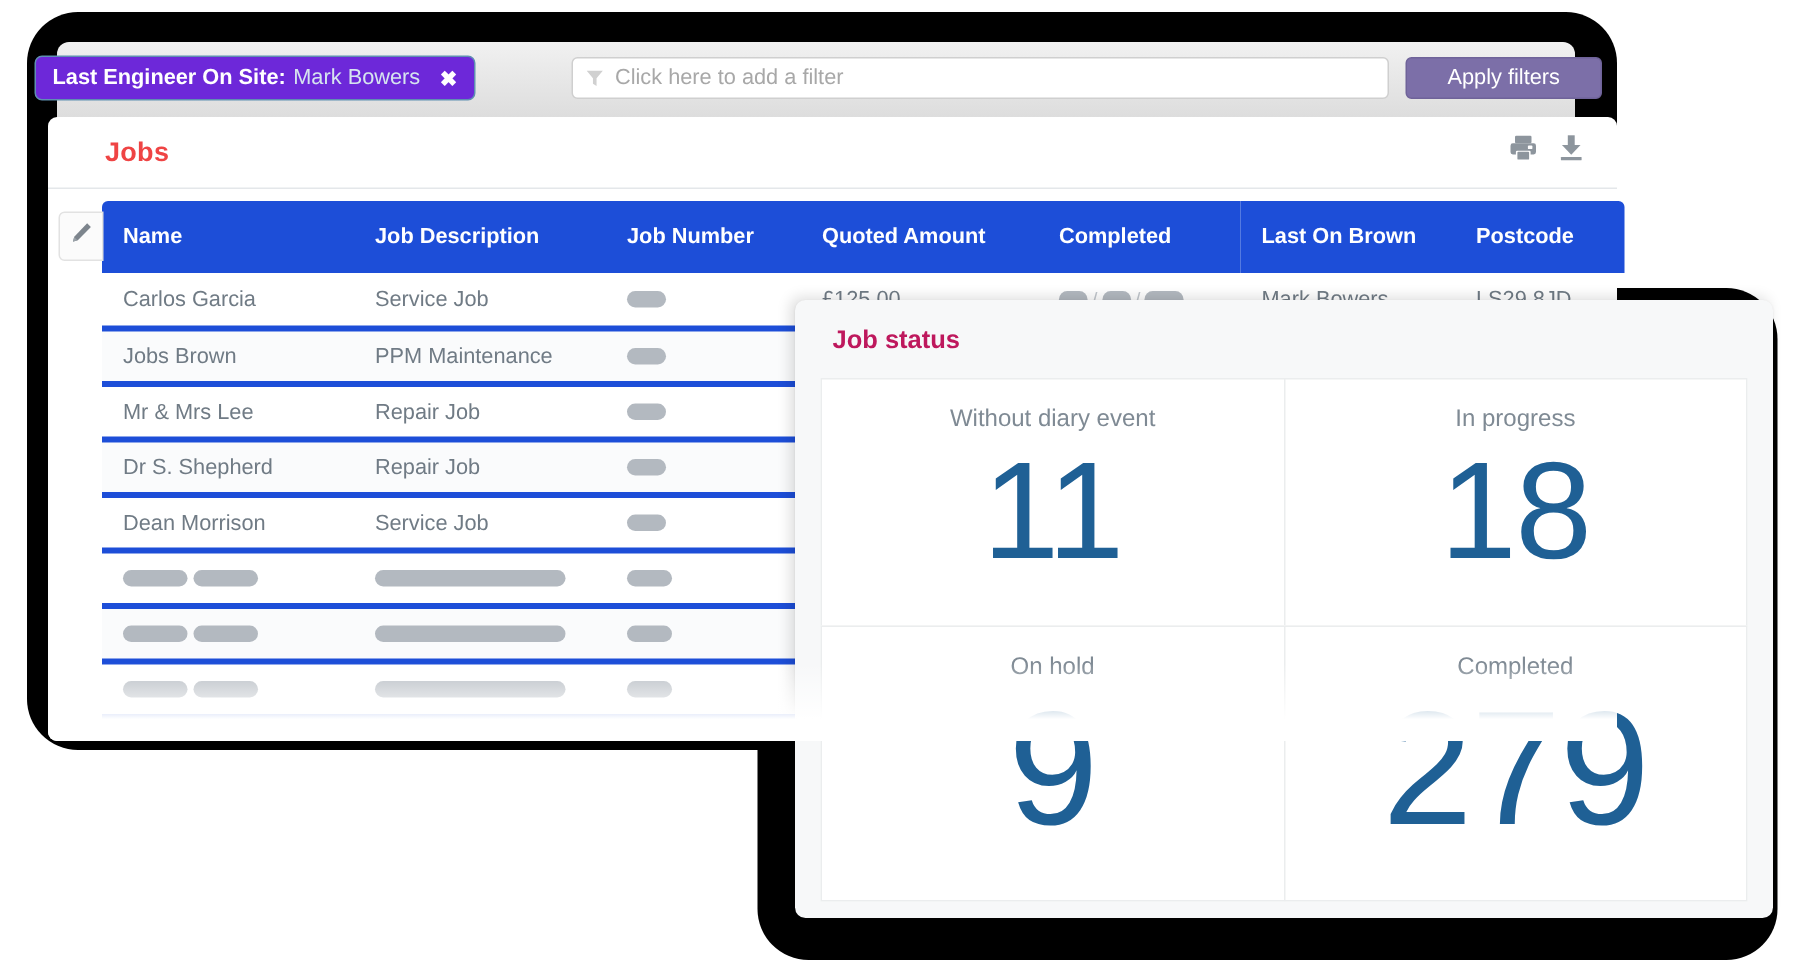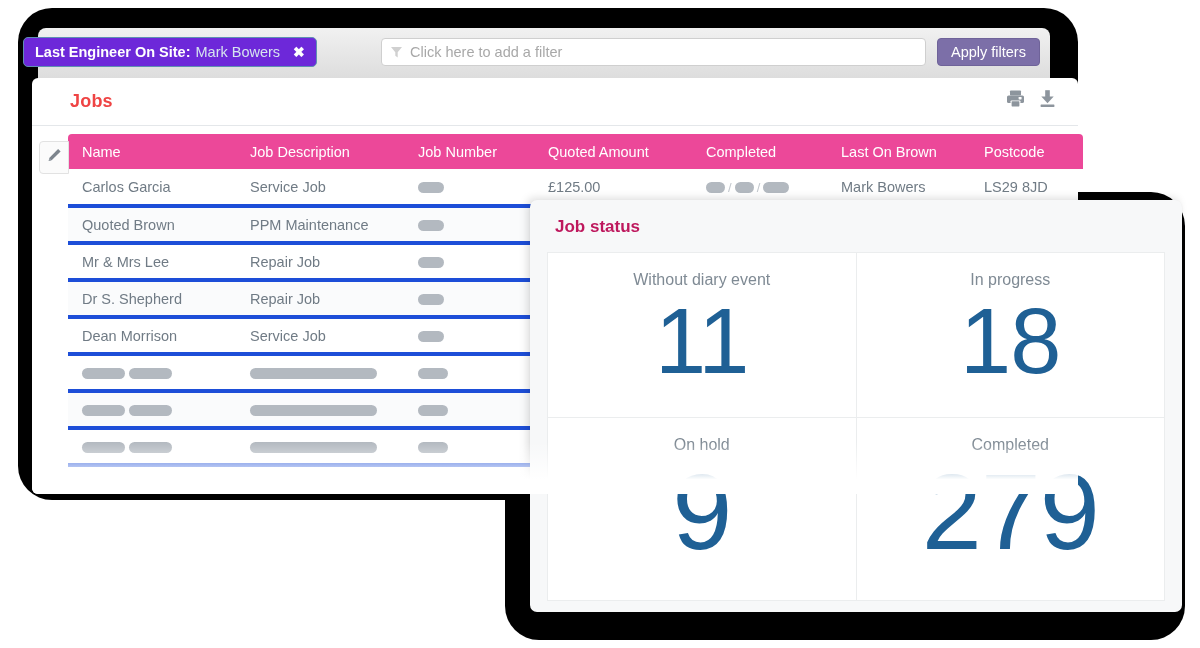--- a/index.html
+++ b/index.html
@@ -124,21 +124,21 @@
   .apply-filters {
     position: absolute;
     left: 937px;
     top: 38px;
     height: 28px;
     background: #7c6fa8;
     border: 1px solid #6f6399;
     border-radius: 4px;
     color: #ffffff;
     font-size: 14.5px;
-    padding: 0 13px;
+    padding: 0 27px;
     display: flex;
     align-items: center;
     box-sizing: border-box;
     cursor: pointer;
   }
 
   
   .jobs-panel {
     position: absolute;
     left: 32px;
@@ -192,26 +192,26 @@
   table.jobs-table {
     position: absolute;
     left: 68px;
     top: 134px;
     width: 1005px;
     border-collapse: collapse;
     font-size: 14.5px;
     table-layout: fixed;
   }
   table.jobs-table thead th {
-    background: #ec4899;
+    background: #1d4ed8;
     color: #ffffff;
-    font-weight: normal;
+    font-weight: bold;
     font-size: 14.5px;
     text-align: left;
-    height: 35px;
+    height: 48px;
     padding: 0 0 0 14px;
     box-sizing: border-box;
     white-space: nowrap;
   }
   table.jobs-table thead th:first-child { border-radius: 4px 0 0 0; }
   table.jobs-table thead th:last-child { border-radius: 0 4px 0 0; }
   table.jobs-table tbody td {
     height: 37px;
     padding: 0 0 0 14px;
     color: #707b85;
@@ -419,21 +419,21 @@
       <td class="col-name">Carlos Garcia</td>
       <td class="col-desc">Service Job</td>
       <td class="col-num"><span class="pill" style="width:26px"></span></td>
       <td class="col-amt">£125.00</td>
       <td class="col-comp"><span class="pill" style="width:19px"></span><span class="pill-sep">/</span><span class="pill" style="width:19px"></span><span class="pill-sep">/</span><span class="pill" style="width:26px"></span></td>
       <td class="col-site">Mark Bowers</td>
       <td class="col-post">LS29 8JD</td>
     </tr>
 
     <tr class="alt">
-      <td class="col-name">Quoted Brown</td>
+      <td class="col-name">Jobs Brown</td>
       <td class="col-desc">PPM Maintenance</td>
       <td class="col-num"><span class="pill" style="width:26px"></span></td>
       <td class="col-amt">£1</td>
       <td class="col-comp"></td>
       <td class="col-site"></td>
       <td class="col-post"></td>
     </tr>
 
     <tr>
       <td class="col-name">Mr &amp; Mrs Lee</td>

